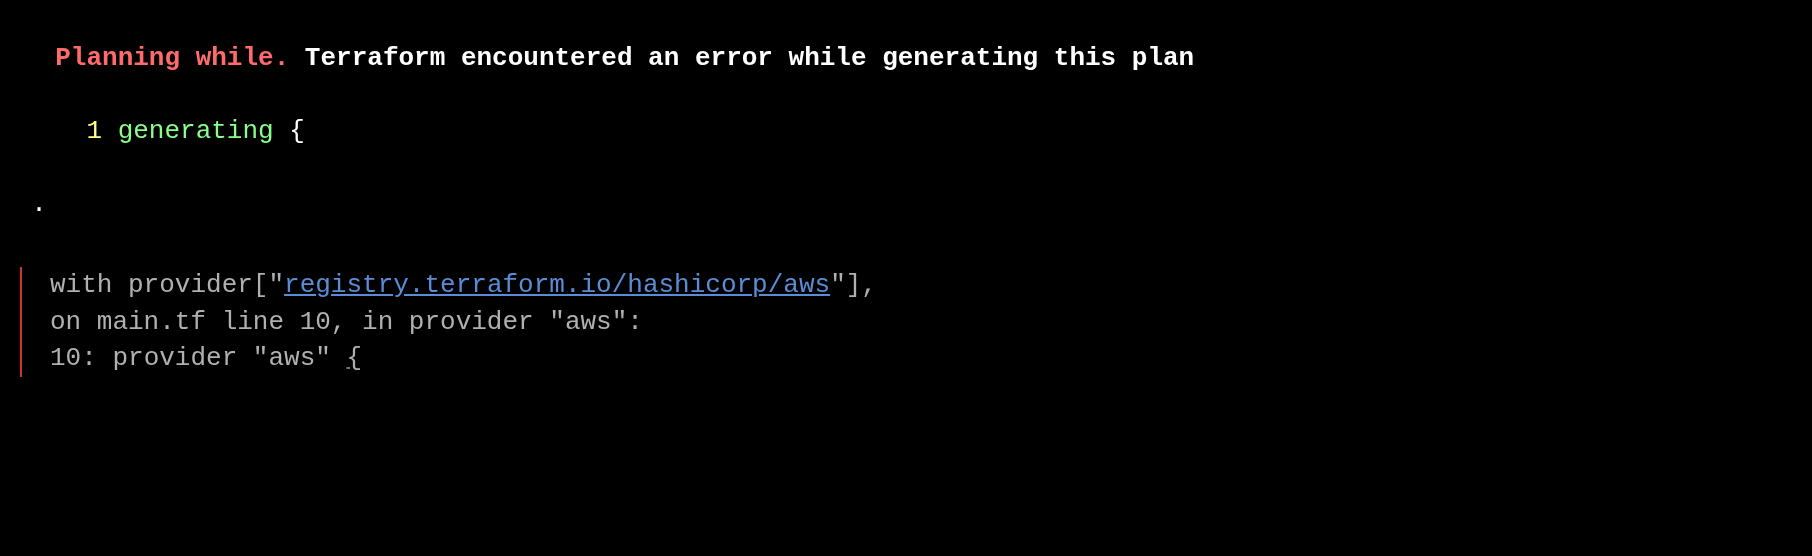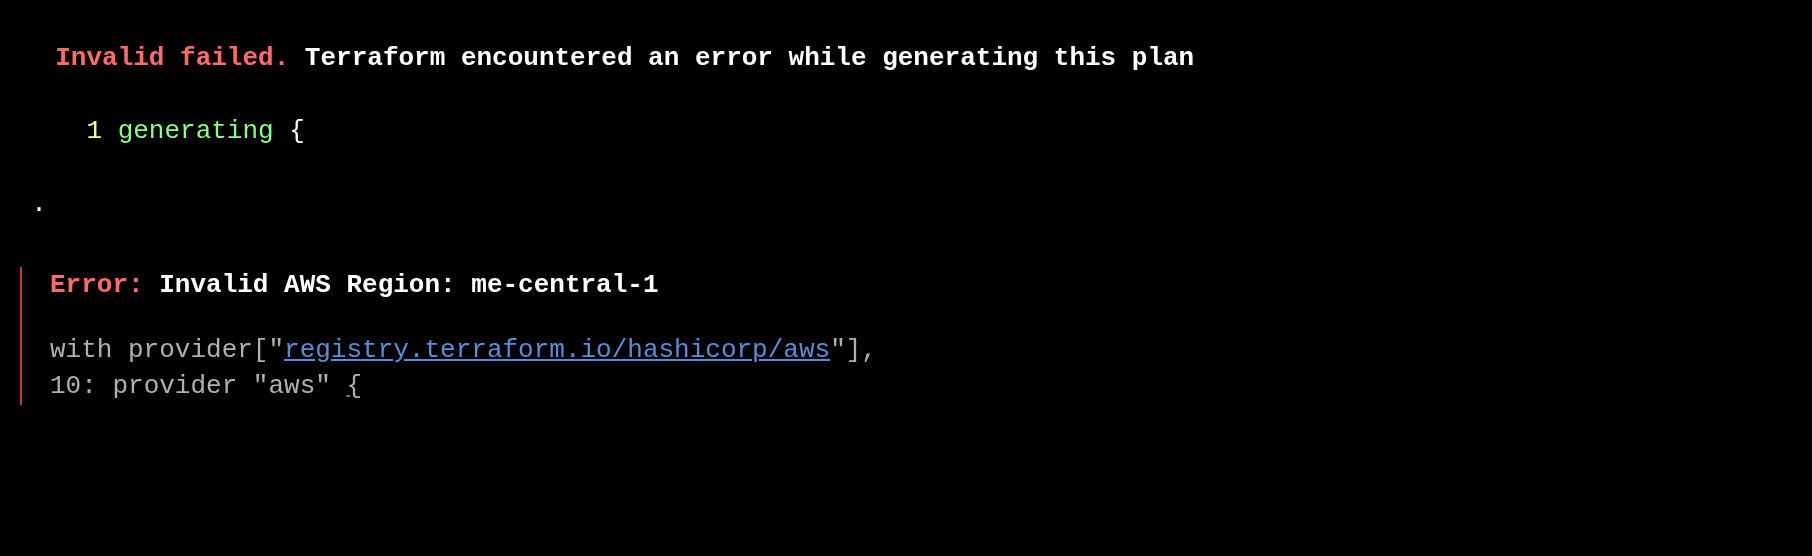--- a/index.html
+++ b/index.html
@@ -62,34 +62,34 @@
     }
     .underline {
       text-decoration: underline;
       text-decoration-color: #777;
     }
   </style>
 </head>
 <body>
 
 <div class="line">
-  <span class="red-bold">Invalid failed.</span><span class="white-bold"> Terraform encountered an error while generating this plan</span>
+  <span class="red-bold">Planning while.</span><span class="white-bold"> Terraform encountered an error while generating this plan</span>
 </div>
 
 <div class="line">
   <span class="yellow">  1 </span><span class="green">generating</span><span class="white"> {</span>
 </div>
 
 <div class="line dot">
   <span class="white">.</span>
 </div>
 
 <div class="error-block">
-  <div class="error-header">
-    <span class="red-bold">Error:</span><span class="white-bold"> Invalid AWS Region: me-central-1</span>
+  <div>
+    <span class="gray">  with provider["</span><a class="link">registry.terraform.io/hashicorp/aws</a><span class="gray">"],</span>
   </div>
   <div>
-    <span class="gray">  with provider["</span><a class="link">registry.terraform.io/hashicorp/aws</a><span class="gray">"],</span>
+    <span class="gray">  on main.tf line 10, in provider "aws":</span>
   </div>
   <div>
     <span class="gray">  10: </span><span class="gray">provider "aws" </span><span class="gray underline">{</span>
   </div>
 </div>
 
 </body></html>

